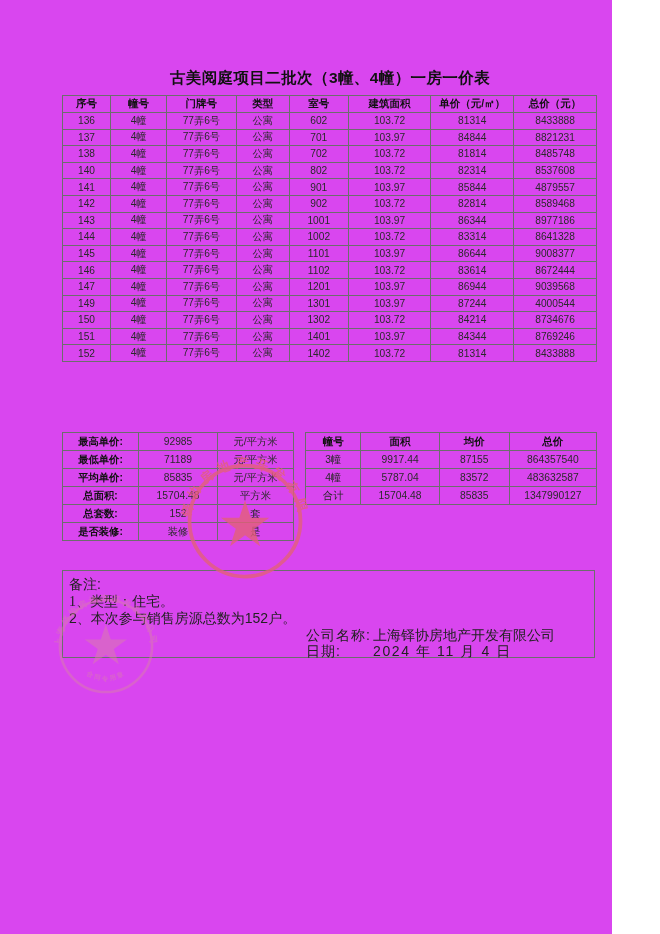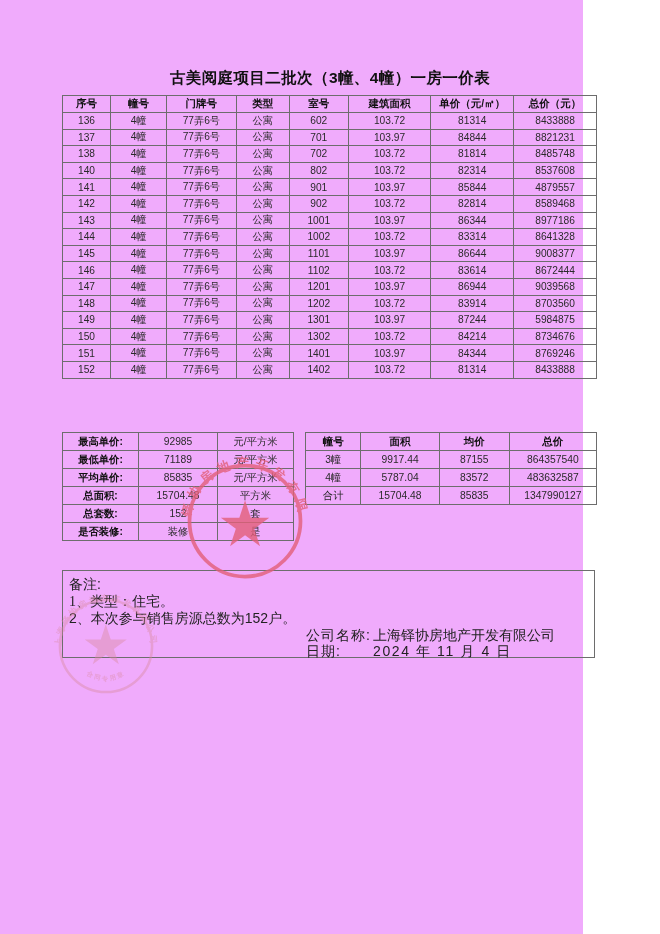--- a/index.html
+++ b/index.html
@@ -11,24 +11,23 @@
     width: 660px;
     height: 934px;
     position: relative;
     font-family: "Liberation Sans", "DejaVu Sans", sans-serif;
     color: #1a1a1a;
     overflow: hidden;
   }
   .page {
     position: absolute;
     left: 0; top: 0;
-    width: 535px;
+    width: 612px;
     height: 934px;
-    background: #f0abfc;
-    padding-left: 48px;
+    background: #d946ef;
   }
 
   
   .doc-title {
     position: absolute;
     left: 0;
     top: 68px;
     width: 660px;
     text-align: center;
     font-size: 15.5px;
@@ -304,38 +303,28 @@
             <td>147</td>
             <td>4幢</td>
             <td>77弄6号</td>
             <td>公寓</td>
             <td>1201</td>
             <td>103.97</td>
             <td>86944</td>
             <td>9039568</td>
           </tr>
           <tr>
-            <td>148</td>
-            <td>4幢</td>
-            <td>77弄6号</td>
-            <td>公寓</td>
-            <td>1202</td>
-            <td>103.72</td>
-            <td>83914</td>
-            <td>8703560</td>
-          </tr>
-          <tr>
             <td>149</td>
             <td>4幢</td>
             <td>77弄6号</td>
             <td>公寓</td>
             <td>1301</td>
             <td>103.97</td>
             <td>87244</td>
-            <td>5984875</td>
+            <td>4000544</td>
           </tr>
           <tr>
             <td>150</td>
             <td>4幢</td>
             <td>77弄6号</td>
             <td>公寓</td>
             <td>1302</td>
             <td>103.72</td>
             <td>84214</td>
             <td>8734676</td>

